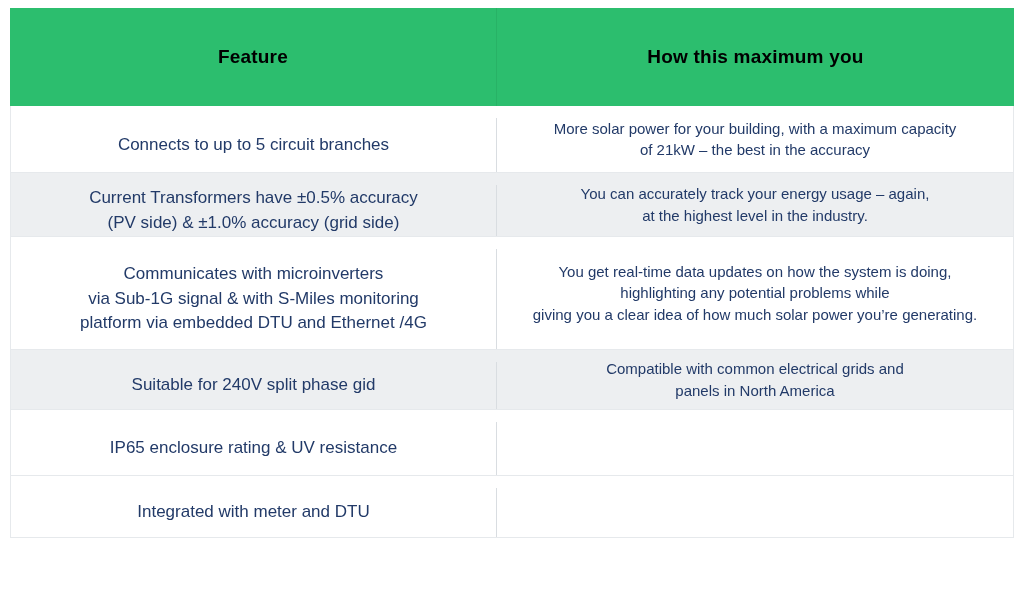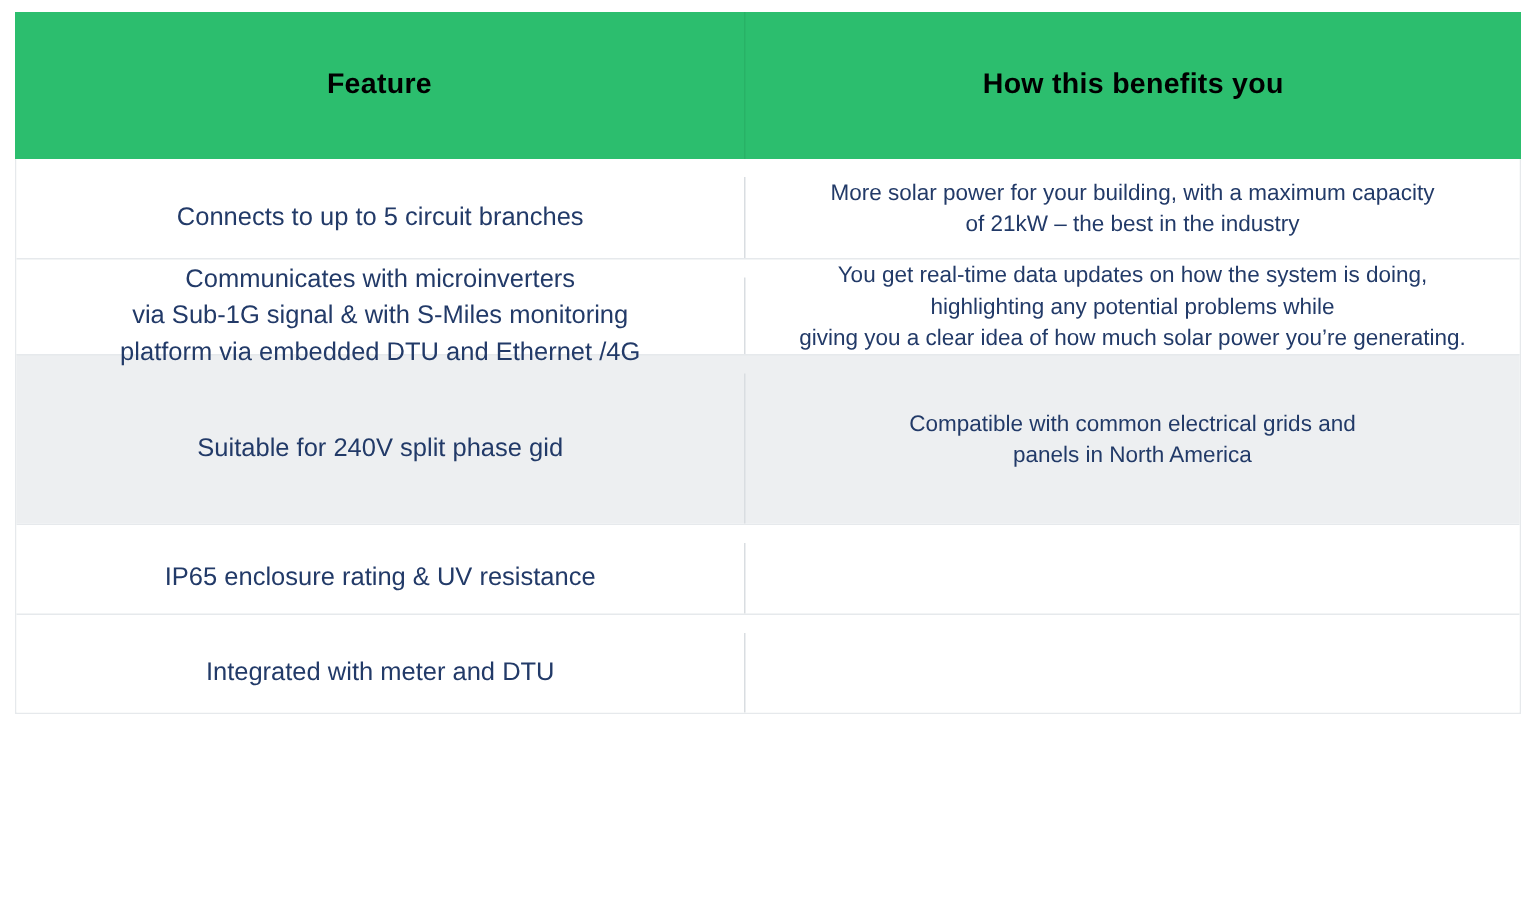--- a/index.html
+++ b/index.html
@@ -84,31 +84,37 @@
   .tbody .row:nth-child(6) { height: 62px; }
   .tbody .row:nth-child(7) { height: 62px; }
 </style>
 </head>
 <body>
 
 <div class="table-wrap">
 
   <div class="thead">
     <div class="th th-left">Feature</div>
-    <div class="th th-right">How this benefits you</div>
+    <div class="th th-right">How this maximum you</div>
   </div>
 
   <div class="tbody">
 
     <div class="row">
       <div class="cell cell-left">Connects to up to 5 circuit branches</div>
       <div class="cell cell-right">More solar power for your building, with a maximum capacity
-of 21kW – the best in the industry</div>
+of 21kW – the best in the accuracy</div>
     </div>
 
+    <div class="row alt">
+      <div class="cell cell-left">Current Transformers have ±0.5% accuracy
+(PV side) &amp; ±1.0% accuracy (grid side)</div>
+      <div class="cell cell-right">You can accurately track your energy usage – again,
+at the highest level in the industry.</div>
+    </div>
 
     <div class="row">
       <div class="cell cell-left">Communicates with microinverters
 via Sub-1G signal &amp; with S-Miles monitoring
 platform via embedded DTU and Ethernet /4G</div>
       <div class="cell cell-right">You get real-time data updates on how the system is doing,
 highlighting any potential problems while
 giving you a clear idea of how much solar power you’re generating.</div>
     </div>
 

